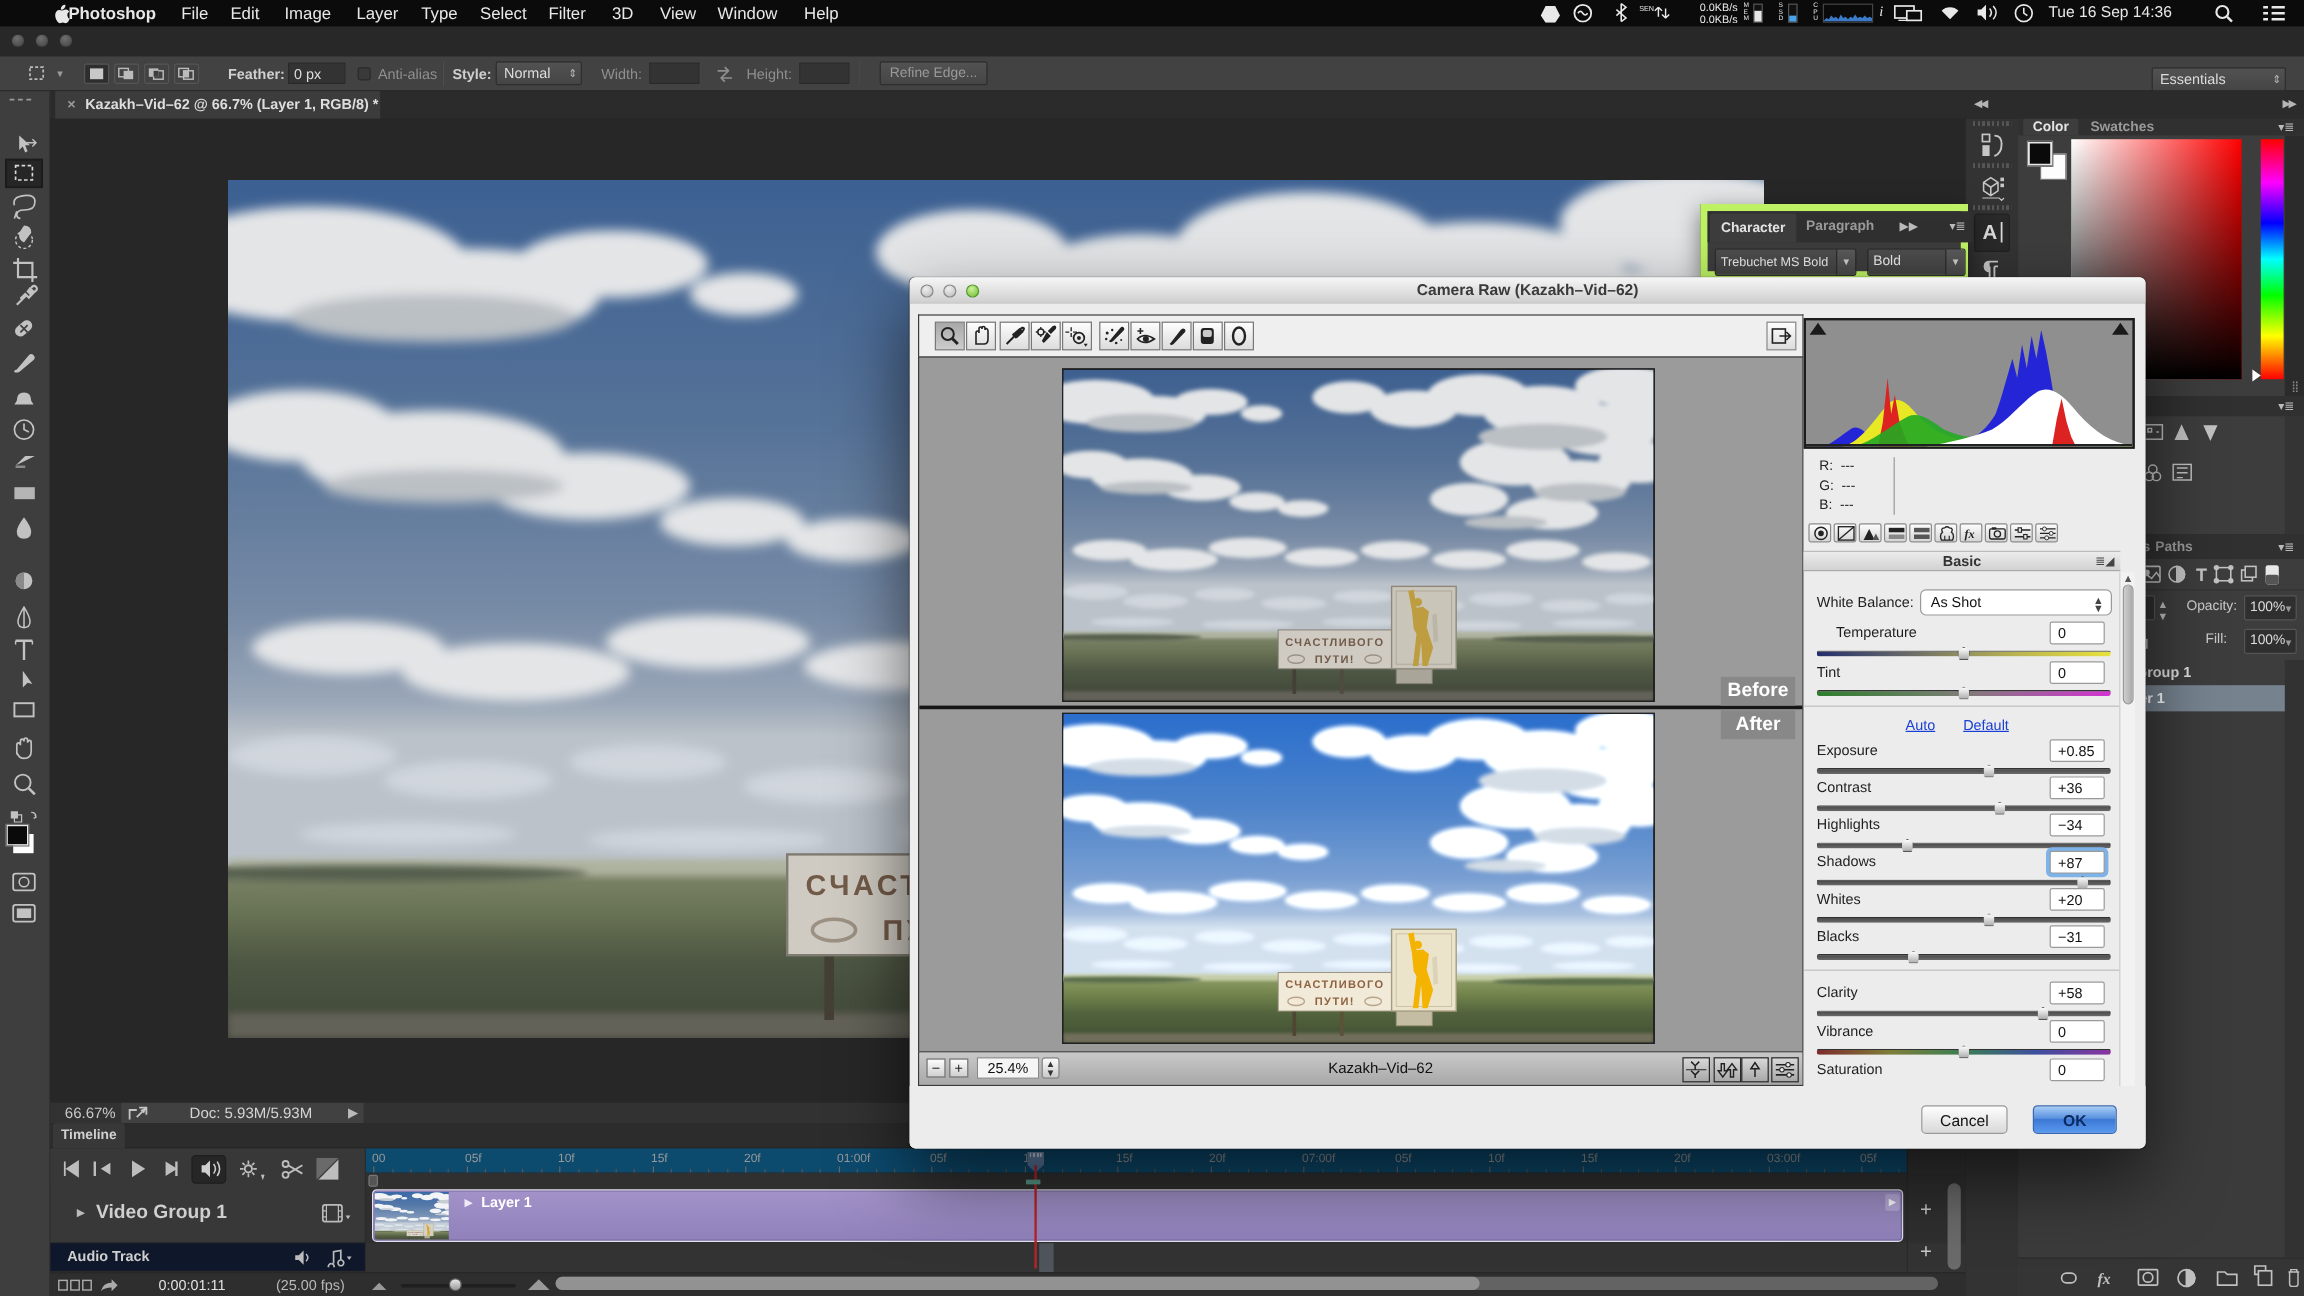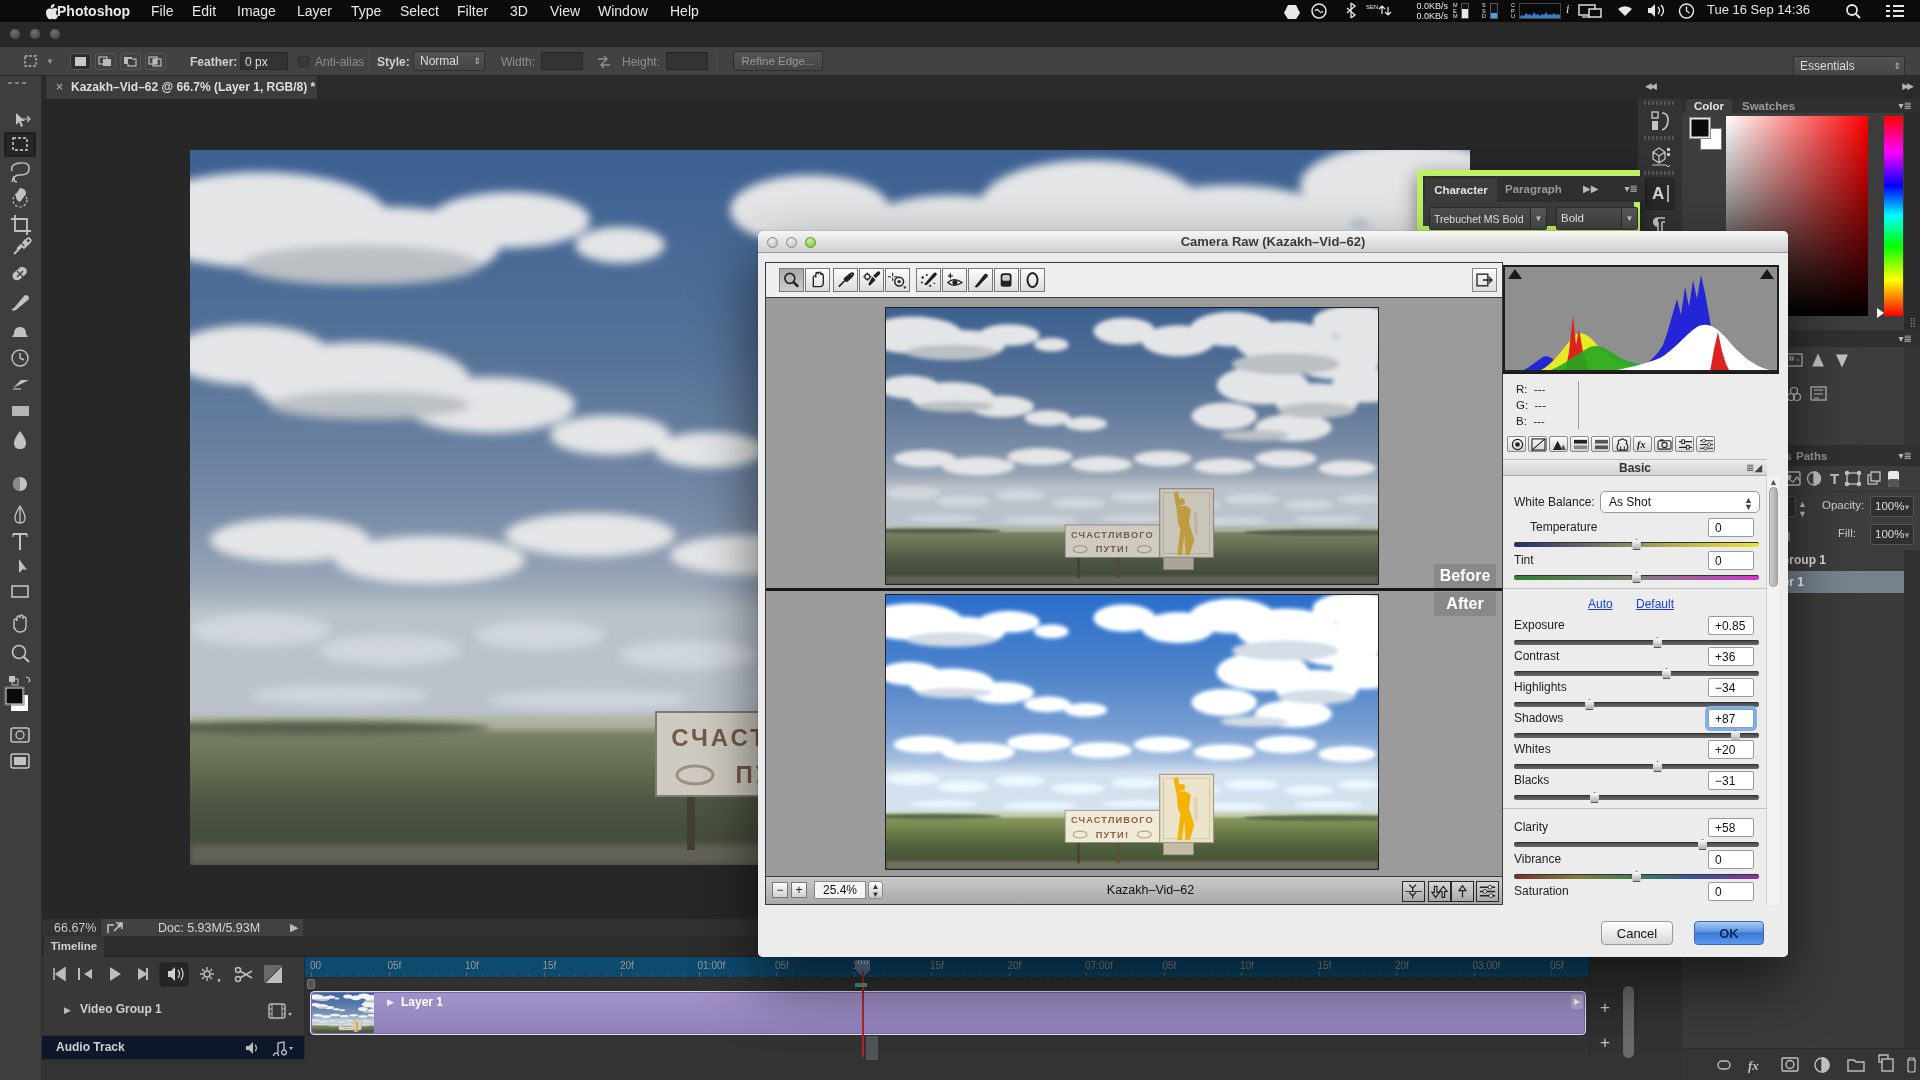--- a/index.html
+++ b/index.html
@@ -562,21 +562,21 @@
         <div style="position:absolute;left:1277.0px;top:17px;width:1px;height:4px;background:#555;"></div>
       </div>
 
   <div style="position:absolute;left:263px;top:42px;width:1333px;height:12px;background:#303030;">
     <div style="position:absolute;left:2px;top:1px;width:8px;height:10px;background:#555;border:1px solid #777;border-radius:2px;"></div>
   </div>
 
   <div style="position:absolute;left:0;top:54px;width:1596px;height:46px;background:#2f2f2f;">
     <div style="position:absolute;left:0;top:0;width:263px;height:46px;background:#383838;border-right:1px solid #2a2a2a;border-bottom:1px solid #2a2a2a;">
       <span style="position:absolute;left:22px;top:15px;color:#bbb;font-size:9px;">▶</span>
-      <span style="position:absolute;left:38px;top:12px;color:#cfcfcf;font-size:12px;font-weight:bold;">Video Group 1</span>
+      <span style="position:absolute;left:38px;top:12px;color:#cfcfcf;font-size:16px;font-weight:bold;">Video Group 1</span>
       <svg style="position:absolute;left:225px;top:10px;" width="26" height="24" viewBox="0 0 26 24">
             <rect x="2" y="4" width="16" height="14" rx="2" fill="none" stroke="#bbb" stroke-width="1.4"></rect>
             <path d="M5 4 v14 M15 4 v14 M2 9 h3 M2 14 h3 M15 9 h3 M15 14 h3" stroke="#bbb" stroke-width="1"></path>
             <path d="M21 13 l2 3 l2 -3" fill="#bbb"></path>
           </svg>
     </div>
 
     <div style="position:absolute;left:268px;top:1px;width:1276px;height:44px;background:linear-gradient(#a292c9,#9181bb);border:1px solid #e4e2ee;border-radius:4px;box-shadow:inset 0 0 0 1px #7a6aa8;">
       <div style="position:absolute;left:1px;top:1px;width:62px;height:40px;overflow:hidden;border-radius:3px 0 0 3px;">
         <svg width="74" height="41" preserveAspectRatio="none" viewBox="0 0 1280 715">
@@ -597,20 +597,39 @@
             <path d="M12 5 q3 3 0 6" stroke="#bbb" fill="none" stroke-width="1.2"></path>
           </svg>
       <svg style="position:absolute;left:228px;top:4px;" width="24" height="16" viewBox="0 0 24 16">
             <path d="M6 13 a2.4 2.4 0 1 0 0.1 0 M8 13 V3 l6 -1 v8" fill="none" stroke="#bbb" stroke-width="1.4"></path>
             <path d="M14 10 a2.4 2.4 0 1 0 0.1 0" fill="none" stroke="#bbb" stroke-width="1.4"></path>
             <path d="M19 7 l2 3 l2 -3" fill="#bbb"></path>
           </svg>
     </div>
   </div>
 
+  <div style="position:absolute;left:0;top:124px;width:1596px;height:20px;background:#2e2e2e;border-top:1px solid #272727;">
+    <svg style="position:absolute;left:6px;top:4px;" width="30" height="12" viewBox="0 0 30 12">
+          <rect x="1" y="2" width="7" height="8" fill="none" stroke="#aaa" stroke-width="1.2"></rect>
+          <rect x="11" y="2" width="7" height="8" fill="none" stroke="#aaa" stroke-width="1.2"></rect>
+          <rect x="21" y="2" width="7" height="8" fill="none" stroke="#aaa" stroke-width="1.2"></rect>
+        </svg>
+    <svg style="position:absolute;left:40px;top:3px;" width="18" height="14" viewBox="0 0 18 14">
+          <path d="M2 12 q2 -7 9 -7 v-3 l5 5 l-5 5 v-3 q-6 0 -9 3 Z" fill="#aaa"></path>
+        </svg>
+    <span style="position:absolute;left:90px;top:3px;color:#e2e2e2;font-size:12px;">0:00:01:11</span>
+    <span style="position:absolute;left:188px;top:3px;color:#b8b8b8;font-size:12px;">(25.00 fps)</span>
+    <div style="position:absolute;left:268px;top:8px;width:0;height:0;border-left:6px solid transparent;border-right:6px solid transparent;border-bottom:6px solid #999;"></div>
+    <div style="position:absolute;left:292px;top:9px;width:96px;height:3px;background:#1f1f1f;border-radius:2px;"></div>
+    <div style="position:absolute;left:332px;top:4px;width:11px;height:11px;border-radius:50%;background:linear-gradient(#e8e8e8,#9a9a9a);border:1px solid #555;"></div>
+    <div style="position:absolute;left:398px;top:5px;width:0;height:0;border-left:9px solid transparent;border-right:9px solid transparent;border-bottom:9px solid #999;"></div>
+    <div style="position:absolute;left:421px;top:3px;width:1152px;height:11px;background:#636363;border-radius:6px;">
+      <div style="position:absolute;left:0;top:0;width:770px;height:11px;background:#929292;border-radius:6px;"></div>
+    </div>
+  </div>
 
   <div style="position:absolute;left:1547px;top:21px;width:1px;height:103px;background:#2a2a2a;"></div>
   <span style="position:absolute;left:1558px;top:62px;color:#c8c8c8;font-size:17px;">+</span>
   <span style="position:absolute;left:1558px;top:97px;color:#c8c8c8;font-size:17px;">+</span>
   <div style="position:absolute;left:1581px;top:50px;width:11px;height:72px;background:#6a6a6a;border-radius:6px;"></div>
 
   <div style="position:absolute;left:814px;top:24px;width:14px;height:17px;background:linear-gradient(#7292b8,#4a6a92);clip-path:polygon(0 0,100% 0,100% 62%,50% 100%,0 62%);"></div>
   <div style="position:absolute;left:816px;top:25px;width:10px;height:3px;background:repeating-linear-gradient(90deg,#dde6f0 0 1.5px,transparent 1.5px 3px);"></div>
   <div style="position:absolute;left:820px;top:35px;width:2px;height:86px;background:#b52528;"></div>
   <div style="position:absolute;left:824px;top:100px;width:12px;height:24px;background:#5c646e;opacity:0.7;"></div>

